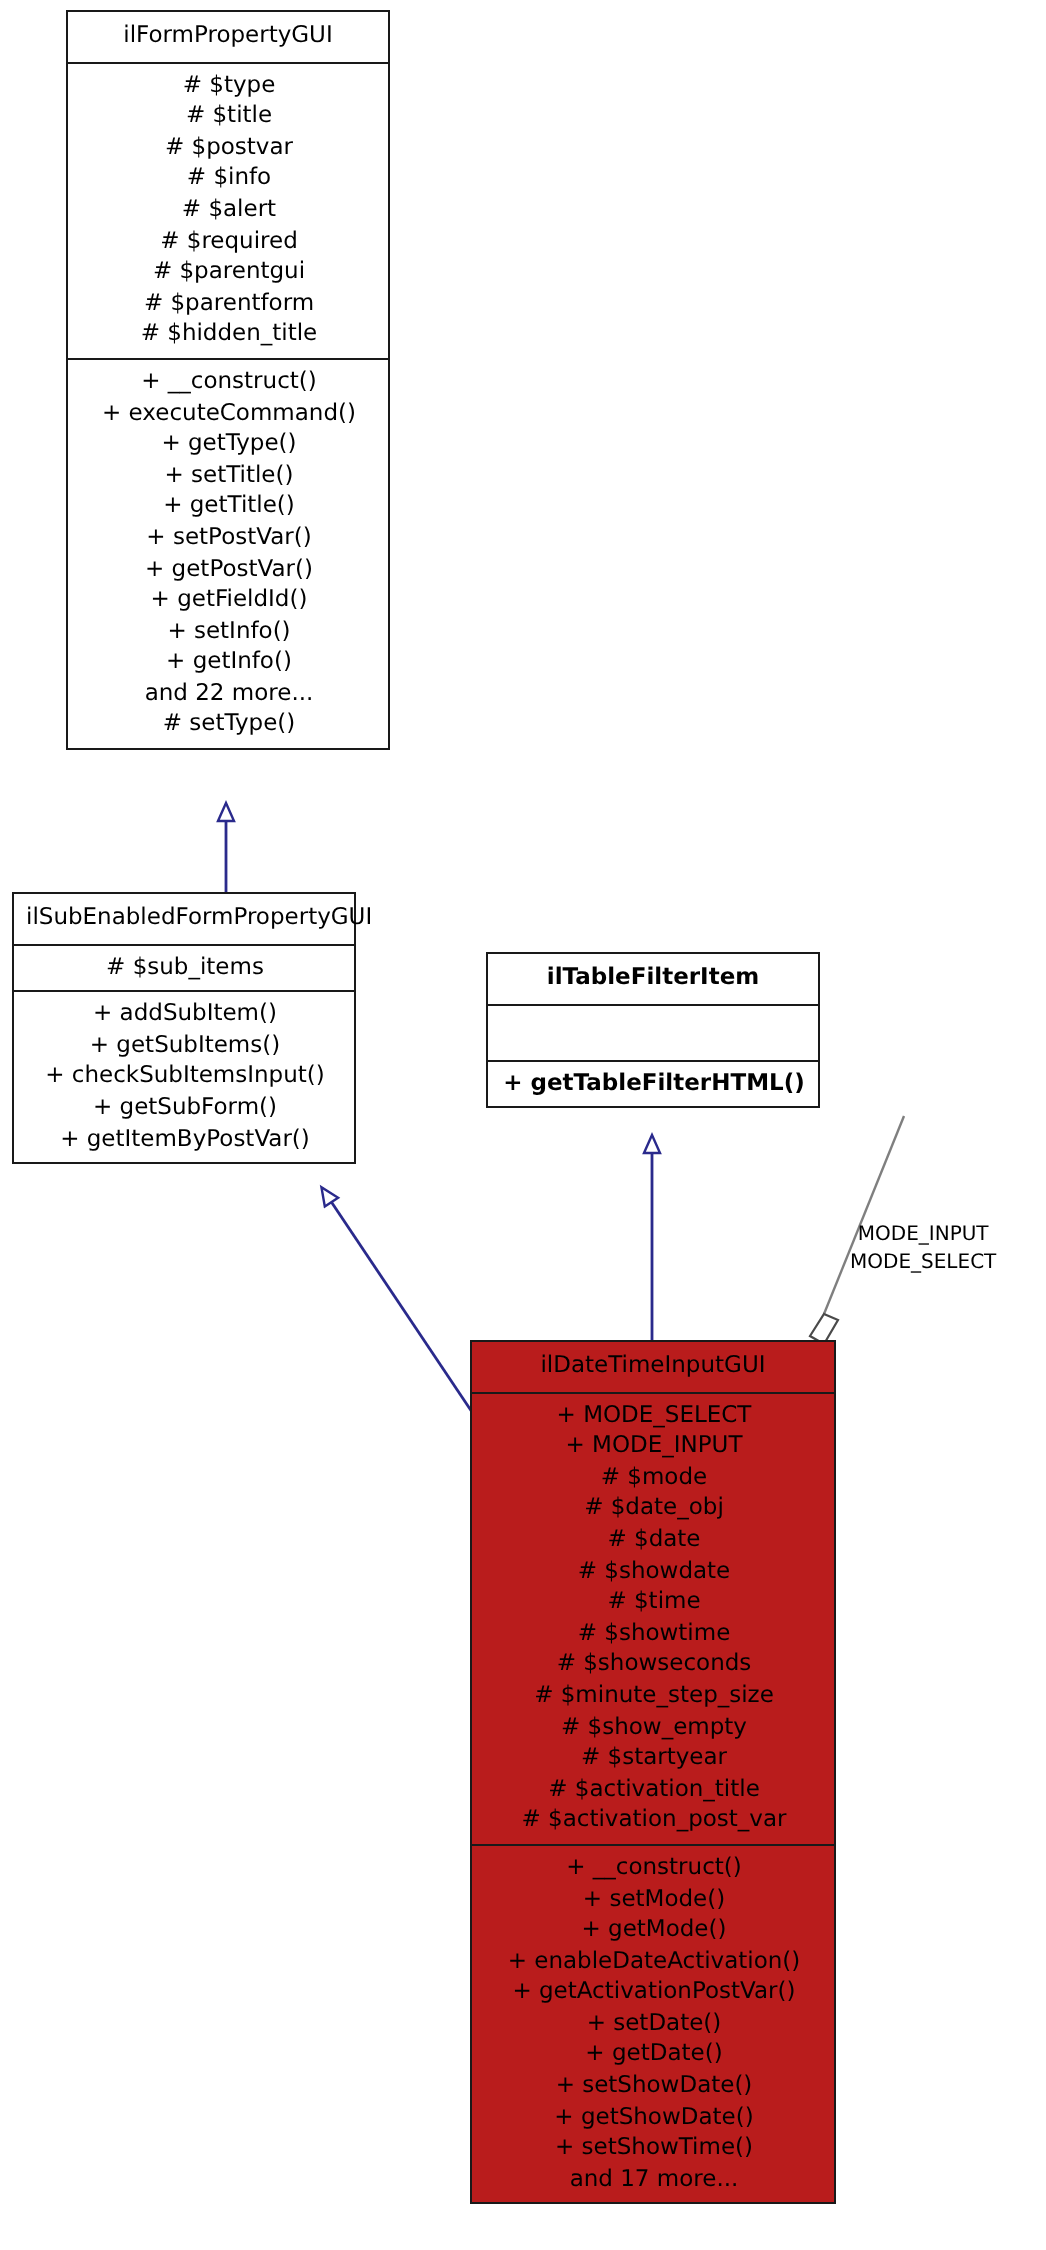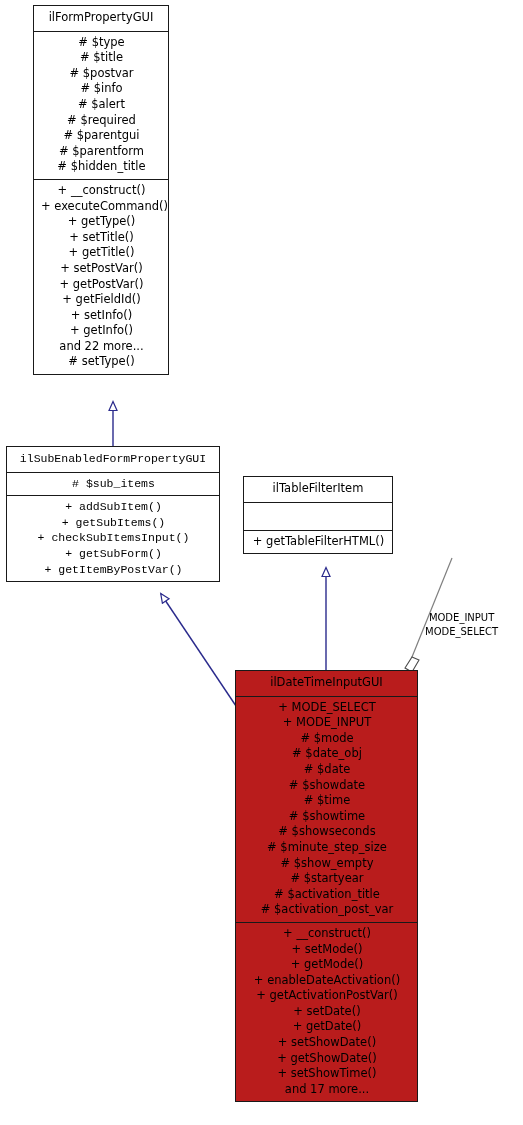--- a/index.html
+++ b/index.html
@@ -104,21 +104,21 @@
     <g>
       <line x1="326" y1="670" x2="326" y2="568" stroke="#2a2a8c" stroke-width="1.4" marker-end="url(#hollow-triangle)"></line>
     </g>
 
     <g>
       <line x1="452" y1="558" x2="412" y2="657" stroke="#7f7f7f" stroke-width="1.2"></line>
       <polygon points="412,657 419,660 412,672 405,668" fill="#ffffff" stroke="#4a4a4a" stroke-width="1.1"></polygon>
     </g>
   </svg>
 
-  <div class="uml-class" style="left:33px; top:5px; width:136px;">
+  <div class="uml-class" style="left:33px; top:5px; width:162px;">
     <div class="uml-name">ilFormPropertyGUI</div>
     <div class="uml-section">
       <div class="uml-row"># $type</div>
       <div class="uml-row"># $title</div>
       <div class="uml-row"># $postvar</div>
       <div class="uml-row"># $info</div>
       <div class="uml-row"># $alert</div>
       <div class="uml-row"># $required</div>
       <div class="uml-row"># $parentgui</div>
       <div class="uml-row"># $parentform</div>
@@ -133,35 +133,35 @@
       <div class="uml-row">+ setPostVar()</div>
       <div class="uml-row">+ getPostVar()</div>
       <div class="uml-row">+ getFieldId()</div>
       <div class="uml-row">+ setInfo()</div>
       <div class="uml-row">+ getInfo()</div>
       <div class="uml-row">and 22 more...</div>
       <div class="uml-row"># setType()</div>
     </div>
   </div>
 
-  <div class="uml-class" style="left:6px; top:446px; width:214px;font-family:Liberation Mono, monospace;">
+  <div class="uml-class" style="left:6px; top:446px; width:172px;">
     <div class="uml-name">ilSubEnabledFormPropertyGUI</div>
     <div class="uml-section">
       <div class="uml-row"># $sub_items</div>
     </div>
     <div class="uml-section">
       <div class="uml-row">+ addSubItem()</div>
       <div class="uml-row">+ getSubItems()</div>
       <div class="uml-row">+ checkSubItemsInput()</div>
       <div class="uml-row">+ getSubForm()</div>
       <div class="uml-row">+ getItemByPostVar()</div>
     </div>
   </div>
 
-  <div class="uml-class" style="left:243px; top:476px; width:150px;">
+  <div class="uml-class" style="left:243px; top:476px; width:167px;font-weight:bold;">
     <div class="uml-name">ilTableFilterItem</div>
     <div class="uml-section empty"></div>
     <div class="uml-section">
       <div class="uml-row">+ getTableFilterHTML()</div>
     </div>
   </div>
 
 
   <div class="edge-label" style="left:425px; top:611px;">
     <div>MODE_INPUT</div>

